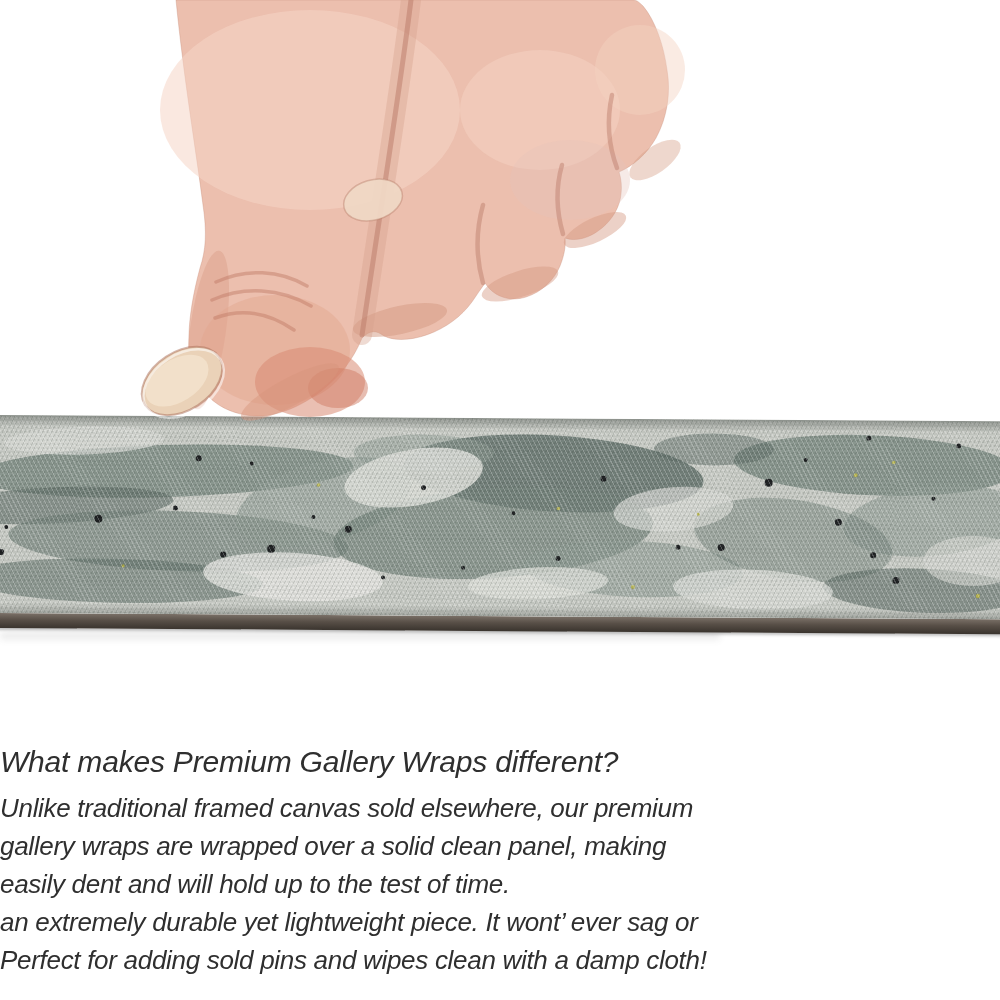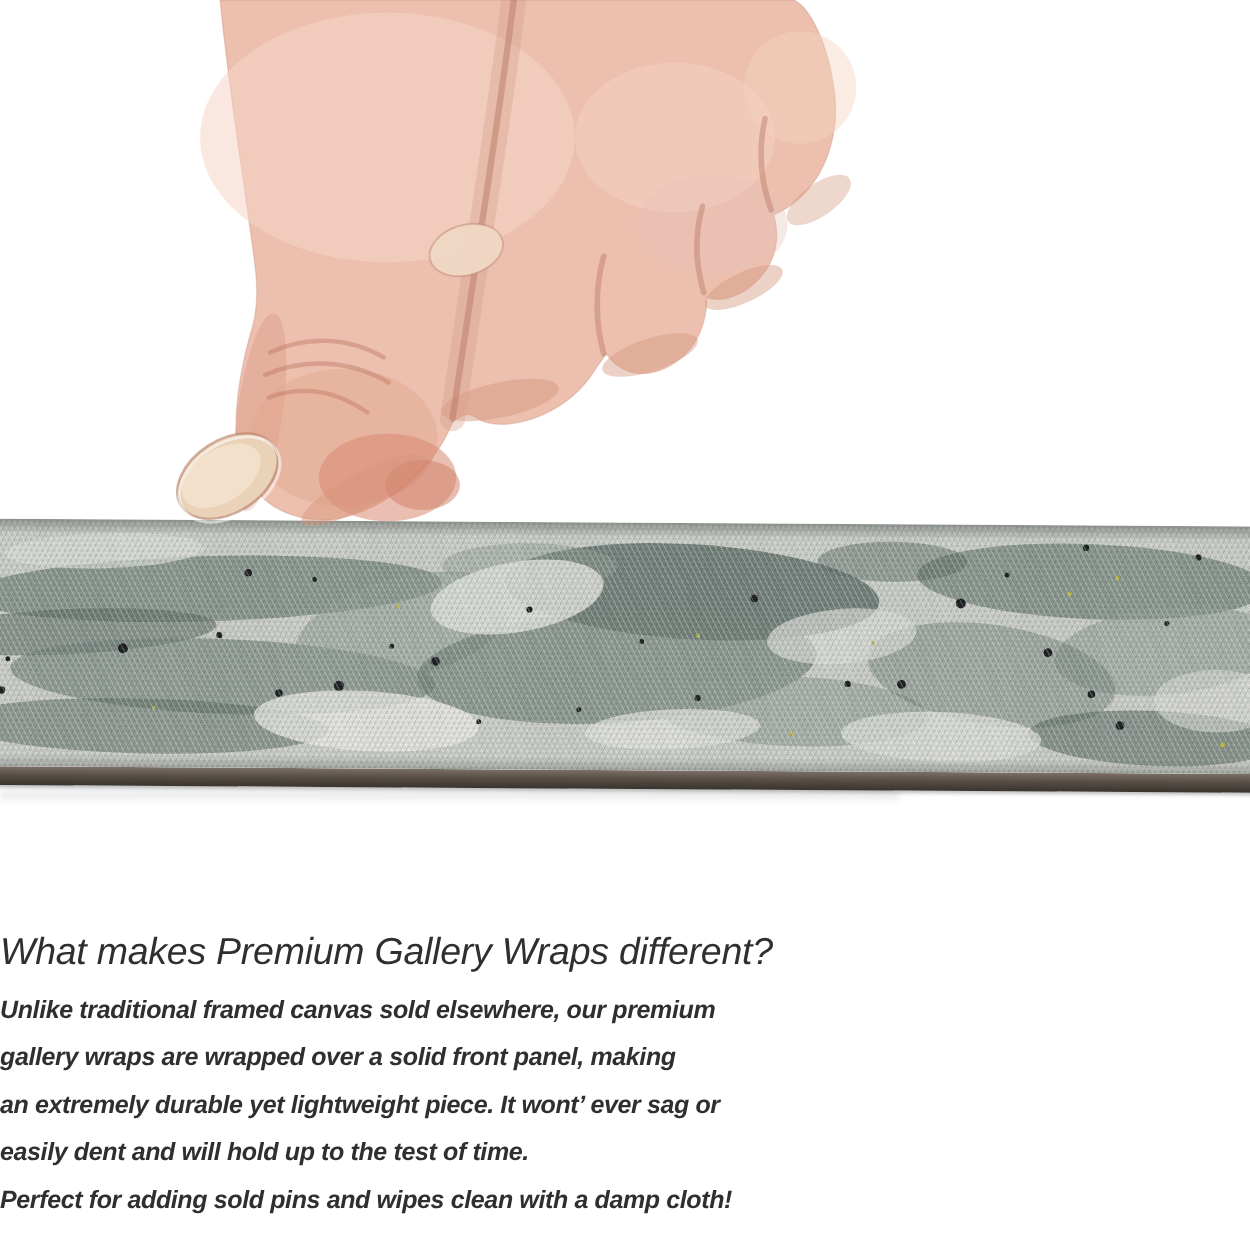--- a/index.html
+++ b/index.html
@@ -47,21 +47,21 @@
   
   .copy{
     position:absolute;left:0;top:702px;width:100%;z-index:4;
     color:#2f2f2f;font-style:italic;margin-top:40px;
   }
   .copy h2{
     margin:0 0 7px 0;font-size:30px;font-weight:400;letter-spacing:-0.2px;
     line-height:40px;white-space:nowrap;
   }
   .copy p{
-    margin:0;font-size:20px;font-weight:700;letter-spacing:-0.3px;
+    margin:0;font-size:26px;font-weight:400;letter-spacing:-0.3px;
     line-height:38px;white-space:nowrap;
   }
 </style>
 </head>
 <body>
 
 <div class="stage">
 
   <div class="photo">
 
@@ -207,19 +207,19 @@
         <div class="bottom-shade"></div>
       </div>
       <div class="band-edge"></div>
     </div>
     <div class="band-shadow"></div>
   </div>
 
   <div class="copy">
     <h2>What makes Premium Gallery Wraps different?</h2>
     <p>Unlike traditional framed canvas sold elsewhere, our premium</p>
-    <p>gallery wraps are wrapped over a solid front panel, making</p>
+    <p>gallery wraps are wrapped over a solid clean panel, making</p>
+    <p>easily dent and will hold up to the test of time.</p>
     <p>an extremely durable yet lightweight piece. It wont’ ever sag or</p>
-    <p>easily dent and will hold up to the test of time.</p>
     <p>Perfect for adding sold pins and wipes clean with a damp cloth!</p>
   </div>
 
 </div>
 
 </body></html>

